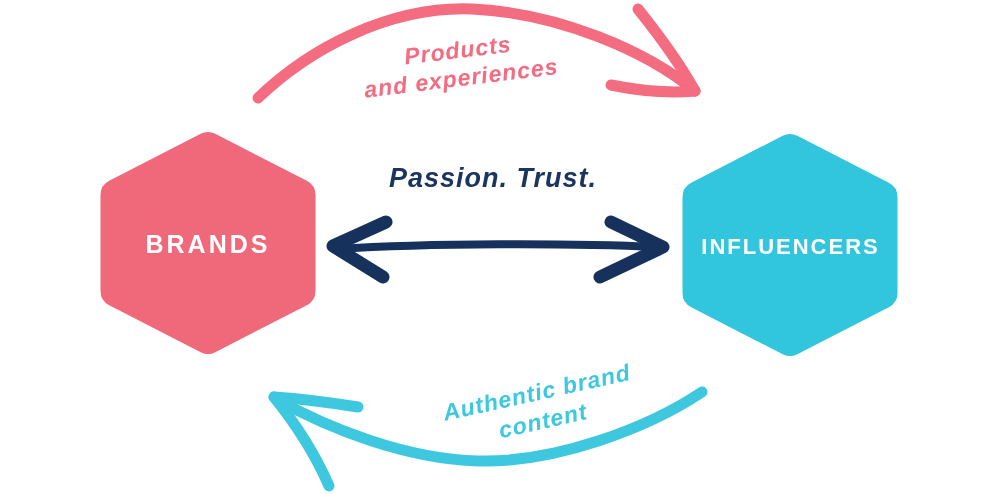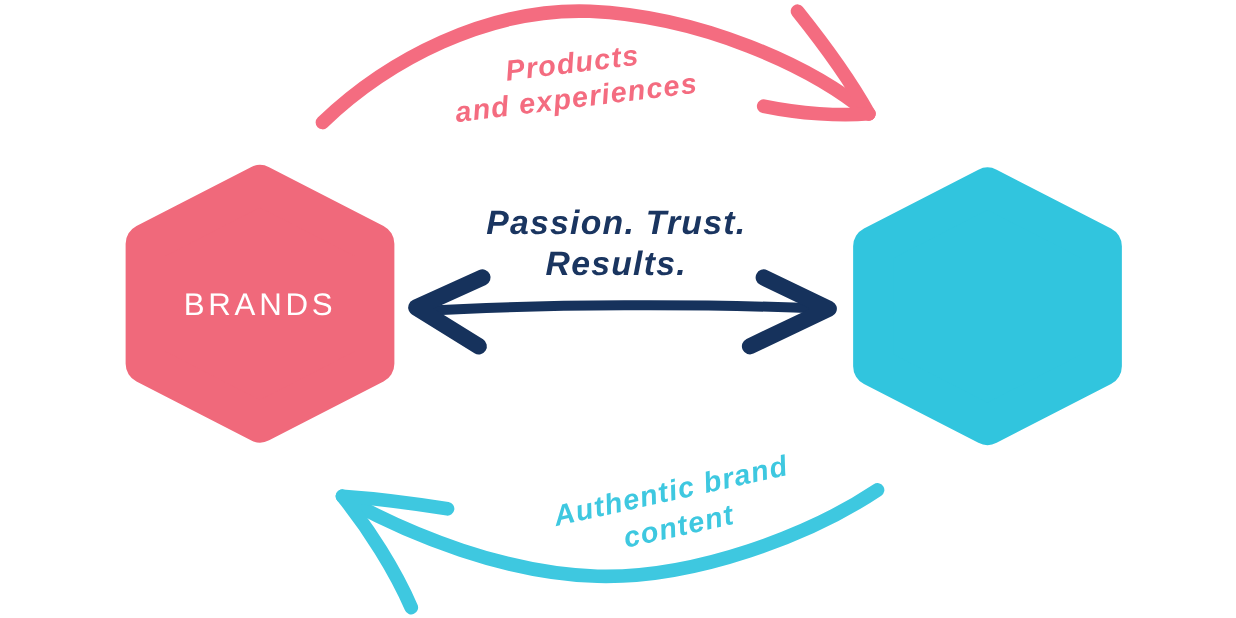--- a/index.html
+++ b/index.html
@@ -22,21 +22,21 @@
     width: 989px;
     height: 494px;
   }
   .label {
     position: absolute;
     text-align: center;
     white-space: nowrap;
   }
   .node-label {
     color: #ffffff;
-    font-weight: 400;
+    font-weight: 700;
   }
   .brands-label {
     left: 100px;
     top: 230px;
     width: 216px;
     font-size: 25px;
     letter-spacing: 3px;
   }
   .influencers-label {
     left: 687px;
@@ -105,24 +105,24 @@
 
     <g fill="none" stroke-linecap="round" stroke-linejoin="round" stroke="#16325C">
       <path stroke-width="8" d="M 337 249 C 430 243 570 243 659 247"></path>
       <path stroke-width="13" d="M 386 222 L 333 246 L 383 277"></path>
       <path stroke-width="13" d="M 611 222 L 663 247 L 600 277"></path>
     </g>
   </svg>
 
   <div class="label node-label brands-label">BRANDS</div>
 
+  <div class="label node-label influencers-label">INFLUENCERS</div>
 
   <div class="label hand center-message">
     <div>Passion. Trust.</div>
-    <div>Results.</div>
   </div>
 
   <div class="label hand top-label">
     <div>Products</div>
     <div>and experiences</div>
   </div>
 
   <div class="label hand bottom-label">
     <div>Authentic brand</div>
     <div>content</div>

